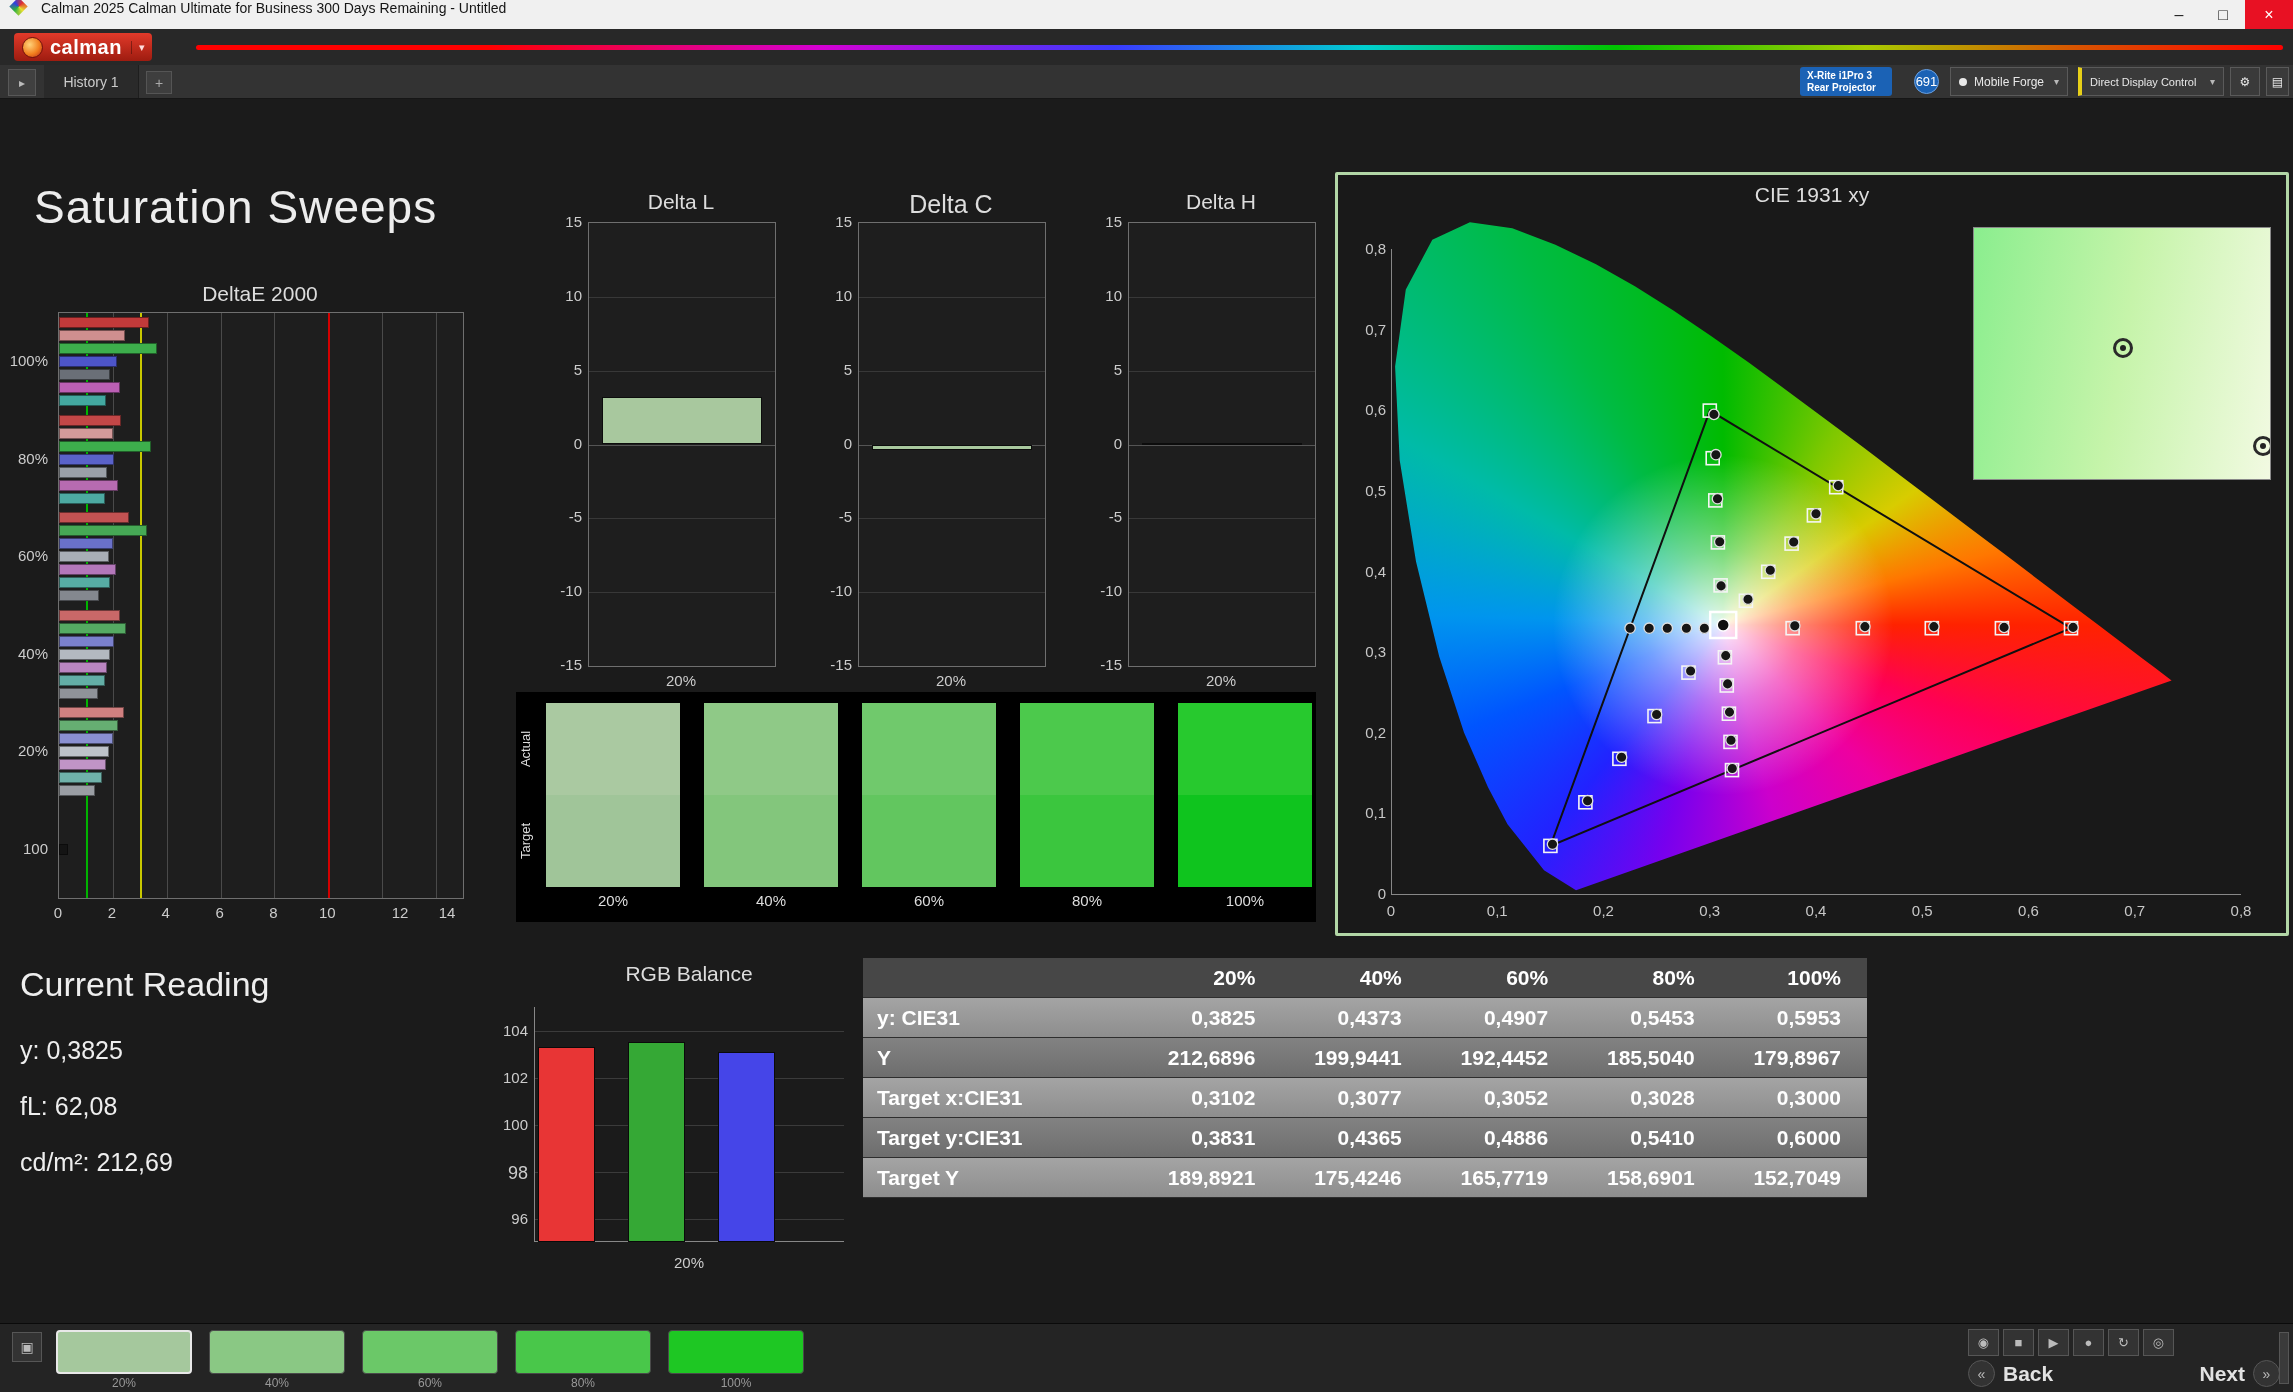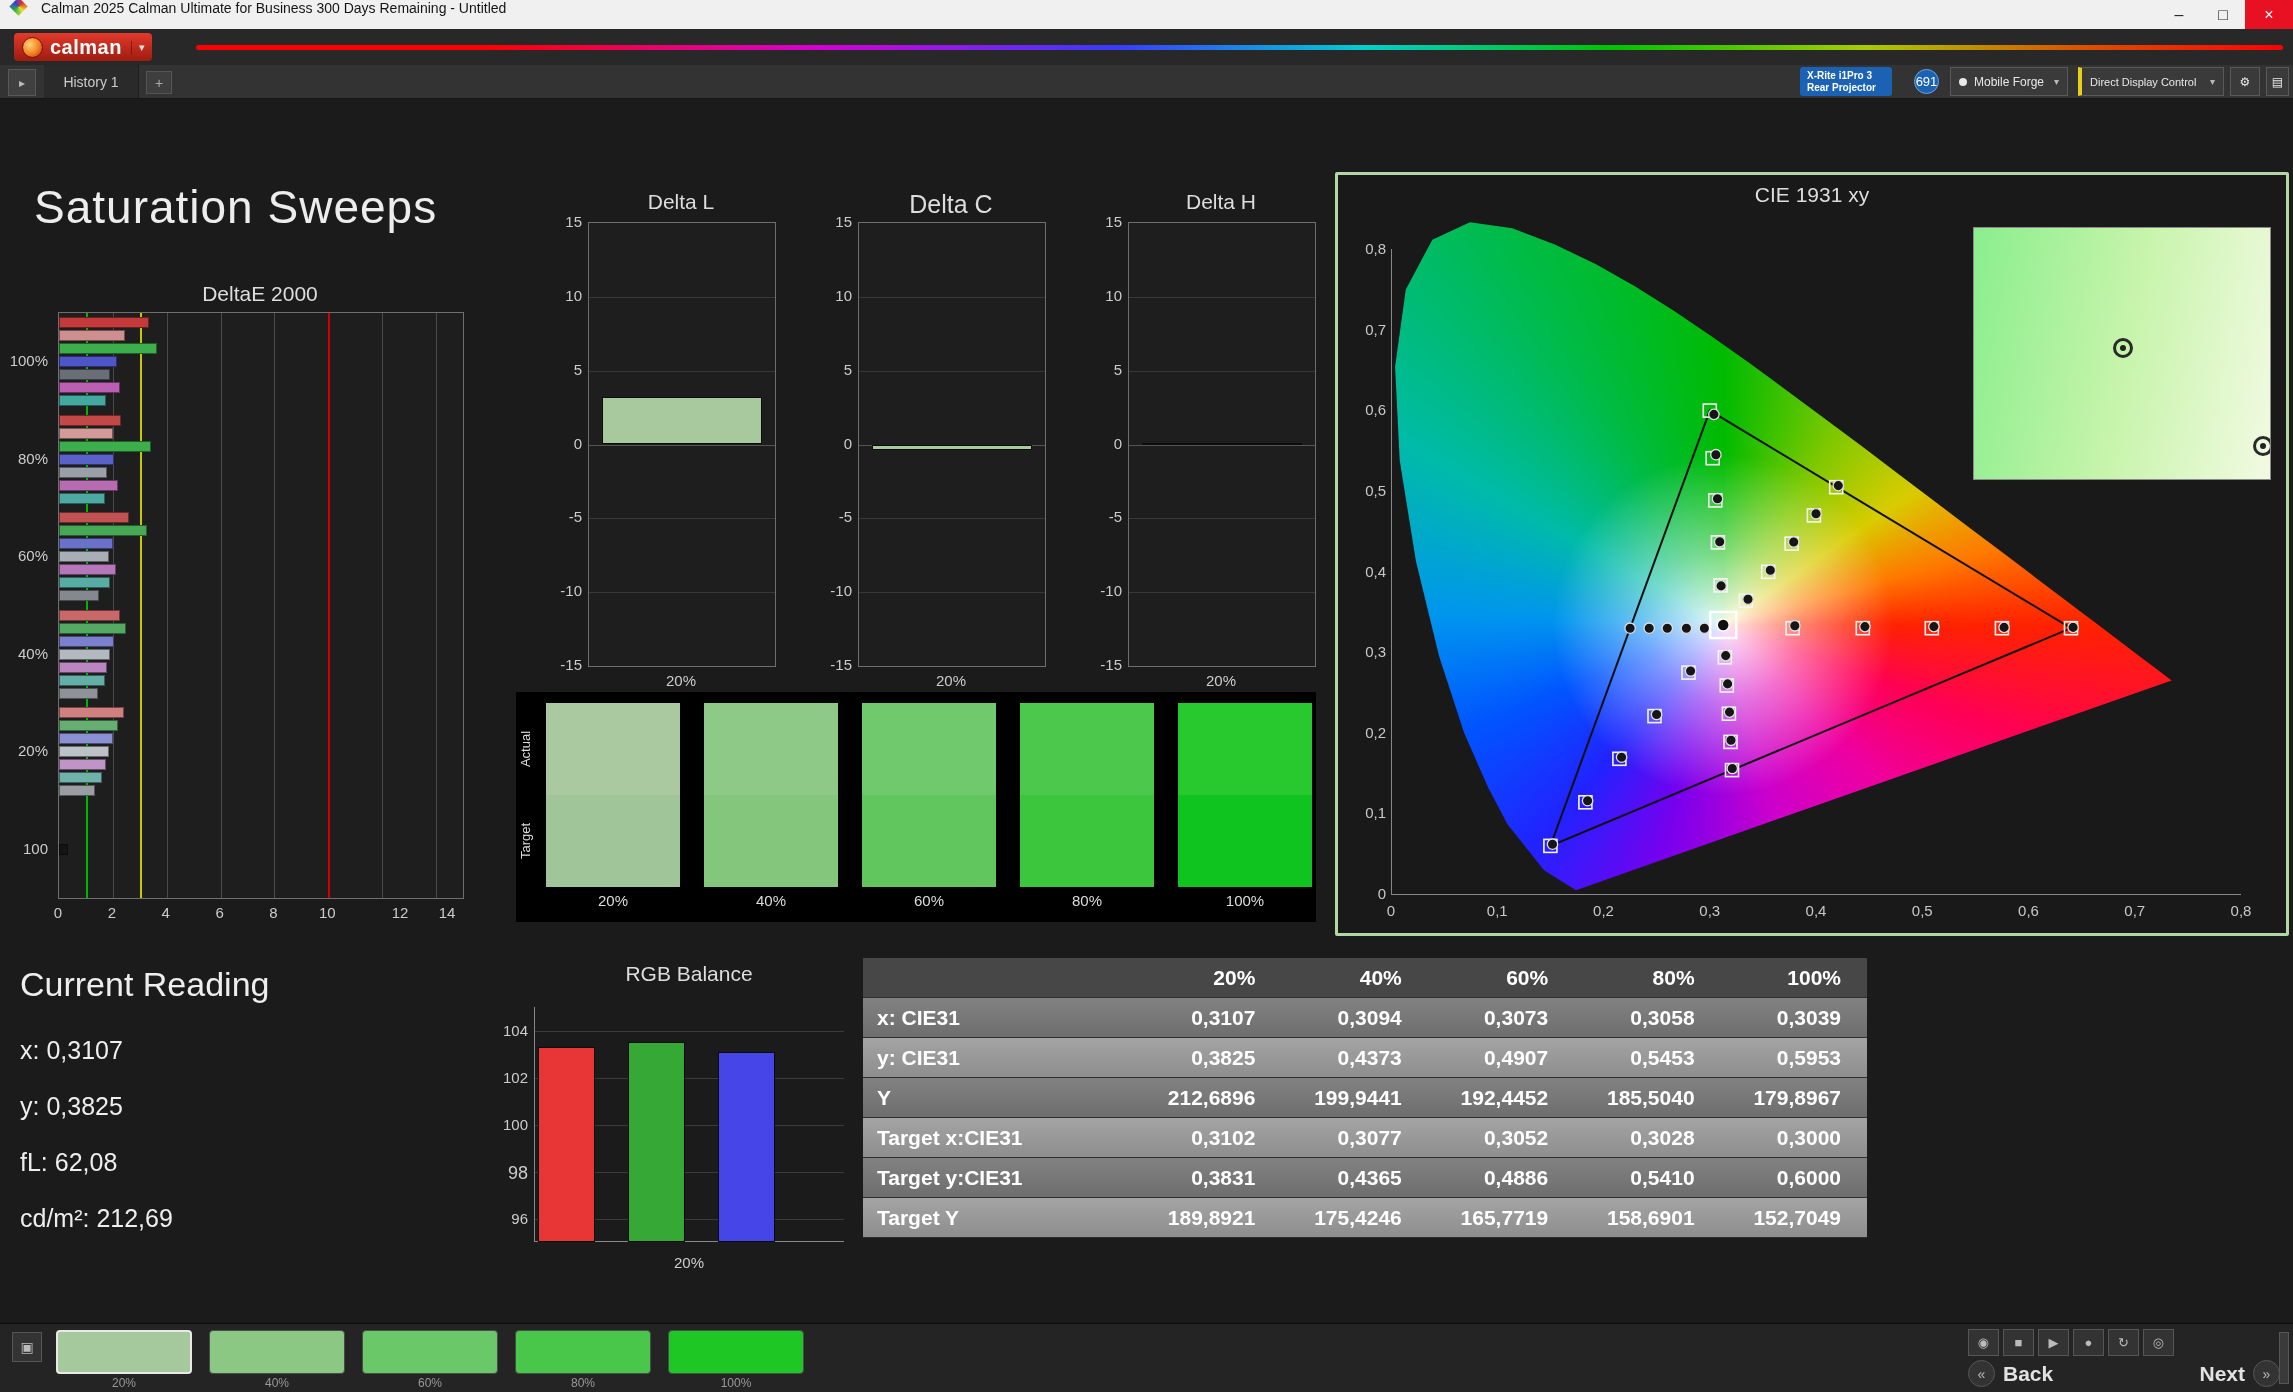--- a/index.html
+++ b/index.html
@@ -393,21 +393,20 @@
         </div>
         <div style="position: absolute; left: 278.6px; top: 208.37px; width: 20px; height: 20px; border: 3px solid rgb(42, 42, 42); border-radius: 50%; box-sizing: border-box;">
           <div style="position: absolute; left: 4px; top: 4px; width: 6px; height: 6px; border-radius: 50%; background: rgb(34, 34, 34);"></div>
         </div>
       </div>
     </div>
 
   <div id="current">
     <div class="cr-title">Current Reading</div>
     <div class="cr-lines">
-      <div class="cr-line">x: 0,3107</div>
       <div class="cr-line">y: 0,3825</div>
       <div class="cr-line">fL: 62,08</div>
       <div class="cr-line">cd/m²: 212,69</div>
     </div>
   </div>
 
   <div id="rgb">
     <div id="rgb-title" class="chart-title">RGB Balance</div>
     <div id="rgb-xlabel">20%</div>
   <div style="position: absolute; left: 44px; top: 45px; width: 310px; height: 235px;">
@@ -435,28 +434,20 @@
           <tr>
             <th></th>
             <th>20%</th>
             <th>40%</th>
             <th>60%</th>
             <th>80%</th>
             <th>100%</th>
           </tr>
         </thead>
         <tbody>
-          <tr class="r-dark">
-            <td>x: CIE31</td>
-            <td>0,3107</td>
-            <td>0,3094</td>
-            <td>0,3073</td>
-            <td>0,3058</td>
-            <td>0,3039</td>
-          </tr>
           <tr class="r-light">
             <td>y: CIE31</td>
             <td>0,3825</td>
             <td>0,4373</td>
             <td>0,4907</td>
             <td>0,5453</td>
             <td>0,5953</td>
           </tr>
           <tr class="r-dark">
             <td>Y</td>

